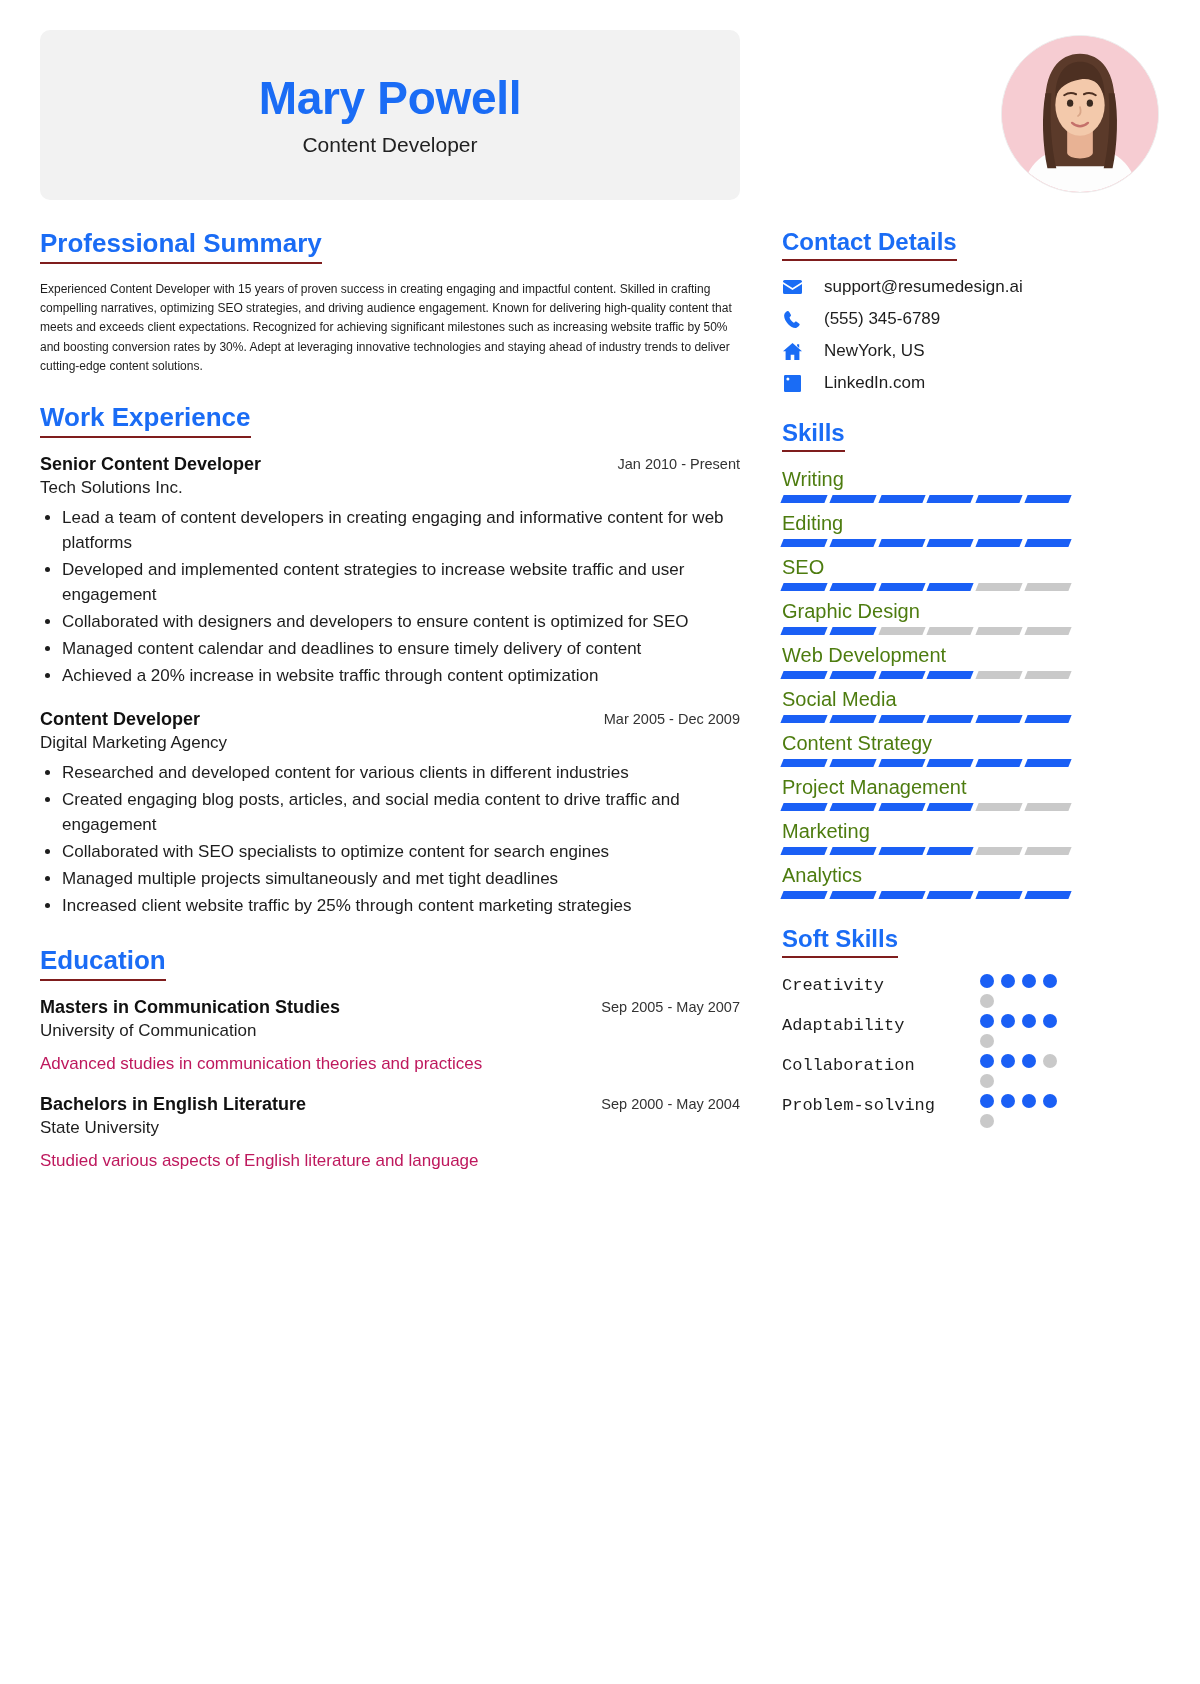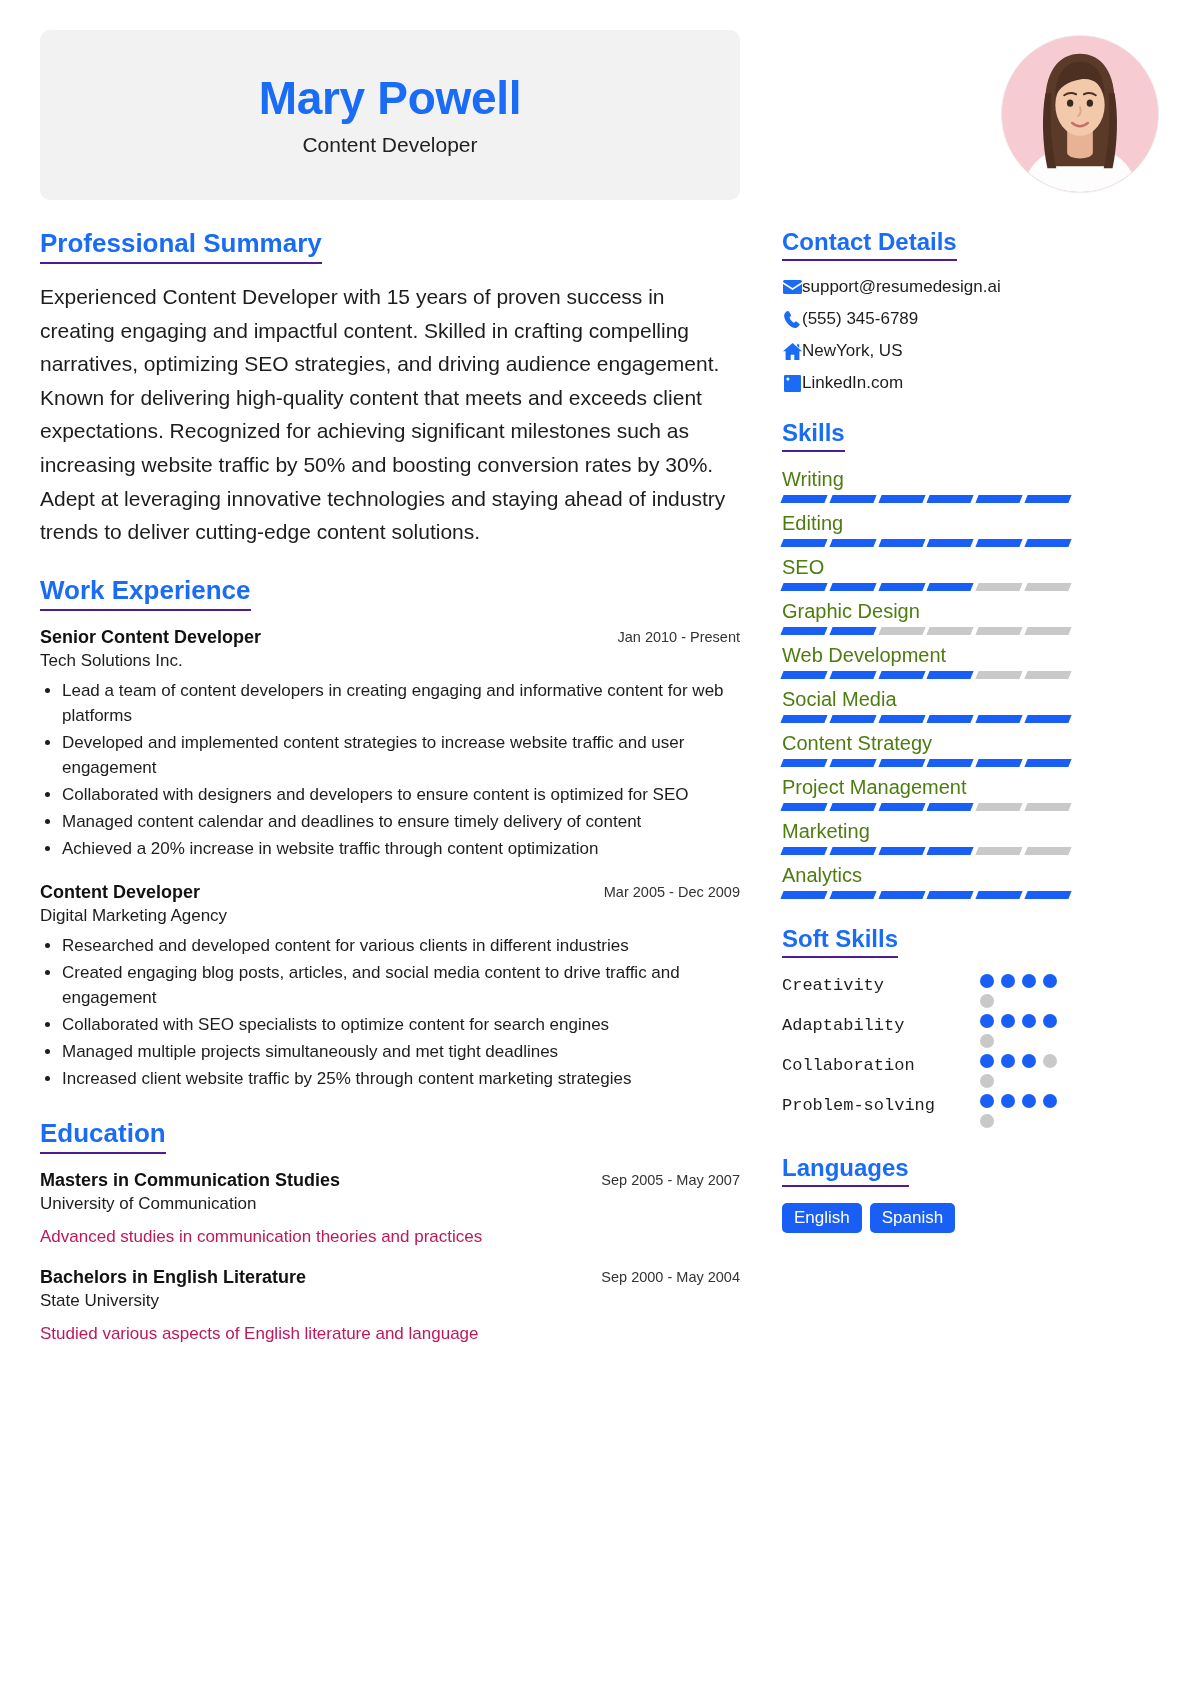--- a/index.html
+++ b/index.html
@@ -74,32 +74,32 @@
   }
   .col-left { width: 700px; flex: 0 0 700px; }
   .col-right { width: 288px; flex: 0 0 288px; }
 
   
   .sec-title {
     color: #1a6cf5;
     font-size: 26px;
     font-weight: bold;
     display: inline-block;
-    border-bottom: 2px solid #4c1d95;
+    border-bottom: 2px solid #7f1d1d;
     padding-bottom: 3px;
     margin-bottom: 16px;
   }
   .sec-title.small {
     font-size: 24px;
   }
   .section { margin-bottom: 26px; }
 
   
   .summary {
-    font-size: 21px;
+    font-size: 12px;
     line-height: 1.6;
     color: #1d1d1d;
     text-align: left;
   }
 
   
   .entry { margin-bottom: 20px; }
   .entry-head {
     display: flex;
     justify-content: space-between;
@@ -136,21 +136,21 @@
     font-size: 17px;
     color: #be185d;
     margin-top: 13px;
   }
 
   
   .contact-list { list-style: none; }
   .contact-item {
     display: flex;
     align-items: center;
-    gap: 0;
+    gap: 22px;
     margin-bottom: 12px;
     font-size: 17px;
     color: #1d1d1d;
   }
   .cicon {
     flex: 0 0 20px;
     width: 20px;
     height: 18px;
     display: flex;
     align-items: center;
@@ -536,23 +536,16 @@
                 <span class="dot on"></span>
                 <span class="dot on"></span>
                 <span class="dot on"></span>
                 <span class="dot on"></span>
                 <span class="dot"></span>
               </div>
             </div>
           </div>
       </div>
 
-      <div class="section">
-        <div class="sec-title small">Languages</div>
-        <div class="lang-list" id="lang-container">
-            <span class="lang-chip">English</span>
-            <span class="lang-chip">Spanish</span>
-          </div>
-      </div>
 
     </div>
   </div>
 </div>
 
 </body></html>

